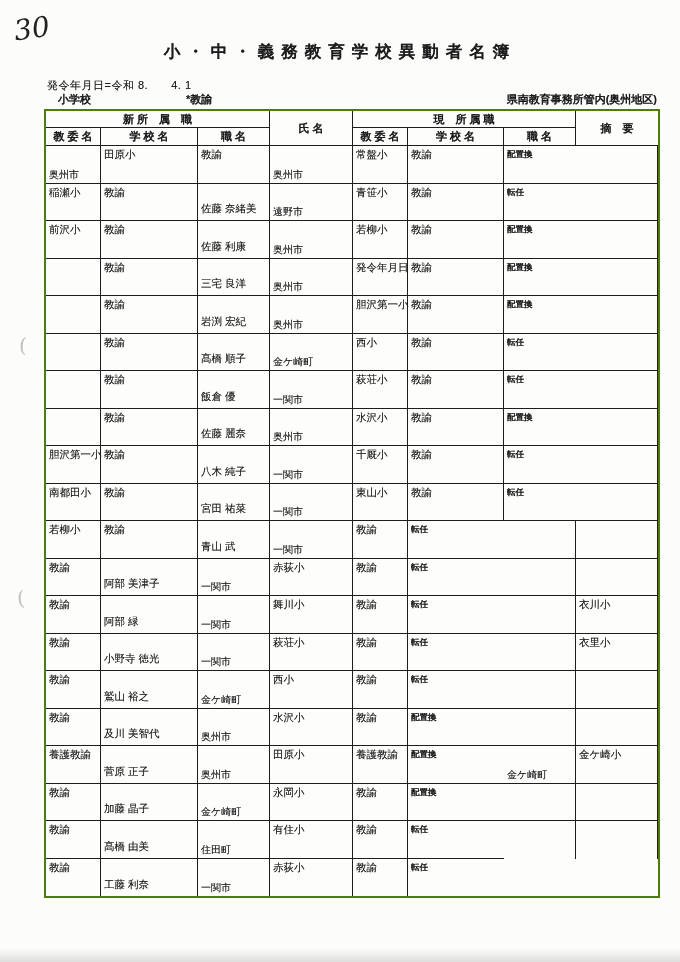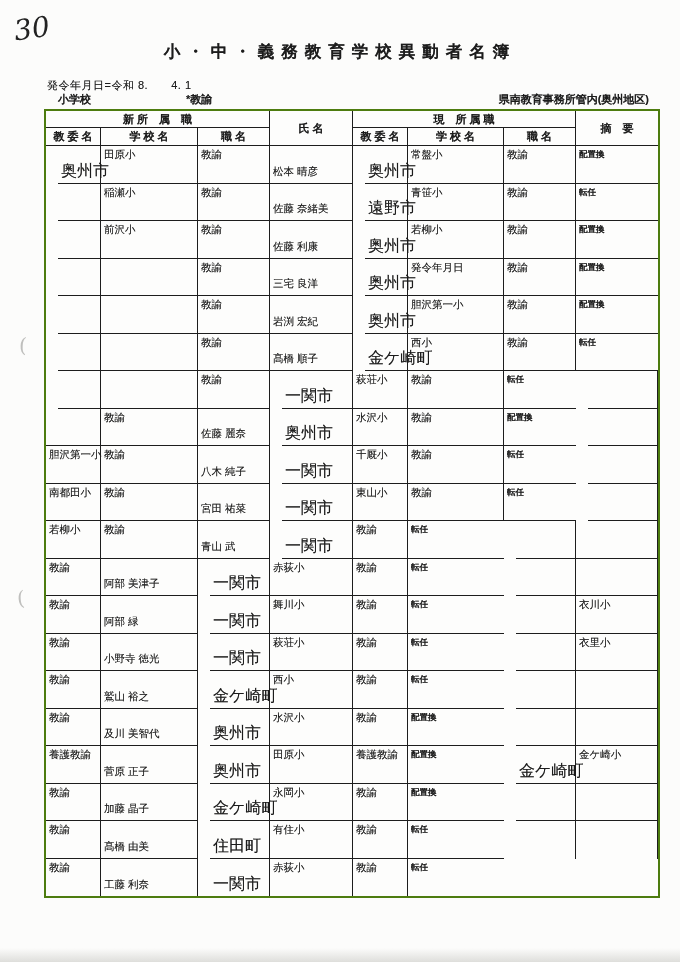--- a/index.html
+++ b/index.html
@@ -28,21 +28,21 @@
     text-shadow:0 0 .5px rgba(0,0,0,.55);
   }
   .meta-date{
     position:absolute;left:47px;top:78px;
     font-size:11px;font-weight:400;letter-spacing:.5px;
     text-shadow:0 0 .4px rgba(0,0,0,.4);
   }
   .meta-row{position:absolute;left:0;top:92px;width:100%;height:14px;font-size:11px;font-weight:700;}
   .meta-school{position:absolute;left:58px;top:0;text-shadow:0 0 .4px rgba(0,0,0,.4);}
   .meta-pos{position:absolute;left:186px;top:0;text-shadow:0 0 .4px rgba(0,0,0,.4);}
-  .meta-office{position:absolute;right:31px;top:0;text-shadow:0 0 .4px rgba(0,0,0,.4);}
+  .meta-office{position:absolute;right:23px;top:0;text-shadow:0 0 .4px rgba(0,0,0,.4);}
   .scan-mark{position:absolute;color:#bfbfbd;font-size:20px;font-family:"DejaVu Serif",serif;}
   .mark1{left:19px;top:333px;transform:rotate(3deg);}
   .mark2{left:17px;top:586px;transform:rotate(-4deg);}
   .roster{
     position:absolute;left:44px;top:109px;
     display:grid;
     grid-template-columns:55px 97px 72px 83px 55px 96px 72px 82px;
     grid-template-rows:17px 18px repeat(20,37.5px);
     border:2px solid #4d7c0f;
     background:#fdfdfc;
@@ -62,21 +62,21 @@
     position:relative;
     border-right:1px solid #1d1d1d;border-bottom:1px solid #1d1d1d;
     font-size:10.5px;
   }
   .cell>span{
     position:absolute;left:3px;white-space:nowrap;
     text-shadow:0 0 .4px rgba(0,0,0,.45);
   }
   .top>span{top:2px;}
   .bottom>span{bottom:4px;}
-  .board{font-size:16px;margin-left:12px;}
+  .board{font-size:10px;}
   .board>span{bottom:1px;}
   .remark{font-size:8.5px;font-weight:700;}
   .remark>span{top:3px;}
   .lastcol{border-right:none;}
   .lastrow{border-bottom:none;}
 </style>
 </head>
 <body>
 
 <div class="page">
@@ -109,23 +109,20 @@
     <div class="hc h-sub7">職 名</div>
   <div class="cell bottom board">
         <span>奥州市</span>
       </div>
       <div class="cell top">
         <span>田原小</span>
       </div>
       <div class="cell top">
         <span>教諭</span>
       </div>
-      <div class="cell bottom">
-        <span>松本 晴彦</span>
-      </div>
       <div class="cell bottom board">
         <span>奥州市</span>
       </div>
       <div class="cell top">
         <span>常盤小</span>
       </div>
       <div class="cell top">
         <span>教諭</span>
       </div>
       <div class="cell top remark lastcol">
@@ -252,20 +249,23 @@
         <span>転任</span>
       </div>
       <div class="cell bottom board">
         <span></span>
       </div>
       <div class="cell top">
         <span></span>
       </div>
       <div class="cell top">
         <span>教諭</span>
+      </div>
+      <div class="cell bottom">
+        <span>飯倉 優</span>
       </div>
       <div class="cell bottom board">
         <span>一関市</span>
       </div>
       <div class="cell top">
         <span>萩荘小</span>
       </div>
       <div class="cell top">
         <span>教諭</span>
       </div>

